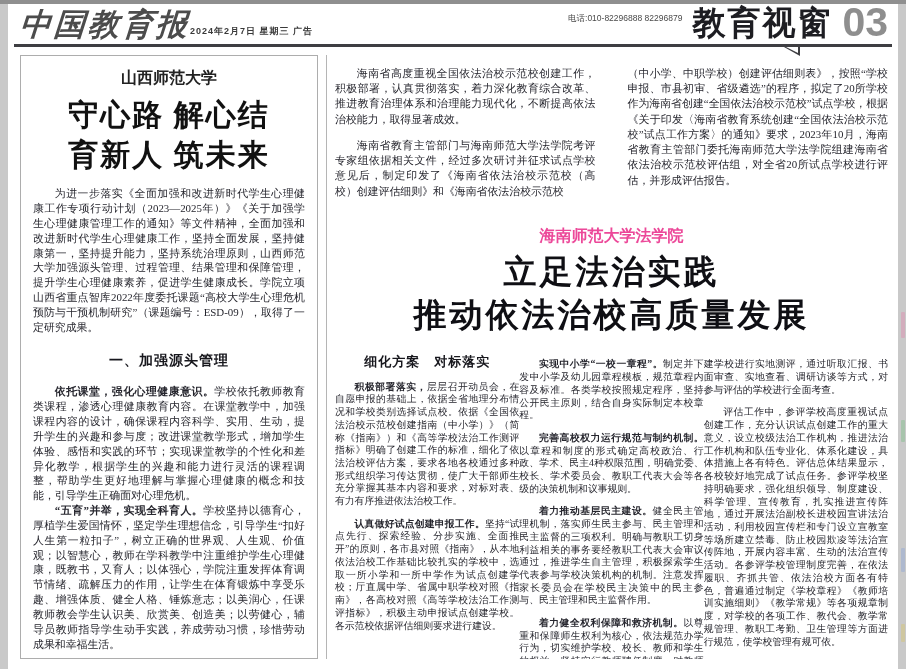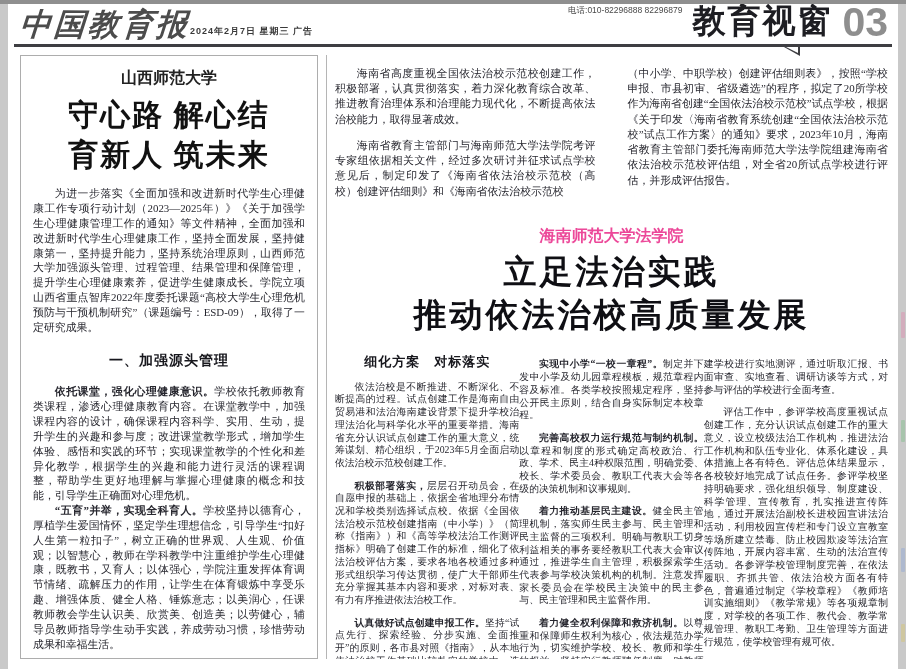--- a/index.html
+++ b/index.html
@@ -15,21 +15,21 @@
   }
   .top-band{position:absolute;left:0;top:0;width:906px;height:4px;background:#8f8f8f;z-index:5;}
   
   .masthead{display:flex;align-items:flex-end;padding:12px 10px 0 12px;height:40px;box-sizing:border-box;}
   .brand{
     font-family:"Liberation Serif","DejaVu Serif",serif;
     font-size:31px;font-weight:bold;font-style:italic;color:#4c4c4c;
     letter-spacing:3px;line-height:1;transform:skewX(-4deg);white-space:nowrap;
   }
   .dateline{font-family:"Liberation Sans","DejaVu Sans",sans-serif;font-size:9px;font-weight:bold;color:#3a3a3a;padding-bottom:2px;letter-spacing:1px;white-space:nowrap;}
-  .header-right{margin-left:auto;display:flex;align-items:flex-start;gap:10px;}
+  .header-right{margin-left:auto;display:flex;align-items:center;gap:10px;}
   .phone{font-family:"Liberation Sans","DejaVu Sans",sans-serif;font-size:8.5px;color:#4a4a4a;padding-bottom:8px;white-space:nowrap;}
   .section-title{font-family:"Liberation Sans","DejaVu Sans",sans-serif;font-size:33px;font-weight:bold;color:#1d1d22;letter-spacing:2px;line-height:0.95;}
   .page-num{font-family:"Liberation Sans","DejaVu Sans",sans-serif;font-size:41px;font-weight:bold;color:#8e8e8e;line-height:0.85;}
   .header-rule{height:3px;background:#3e3e42;margin:4px 6px 0 6px;position:relative;}
   .rule-tail{position:absolute;right:92px;top:3px;width:0;height:0;
     border-left:16px solid transparent;border-top:9px solid #3e3e42;}
   .rule-tail-inner{position:absolute;right:94px;top:3px;width:0;height:0;
     border-left:12px solid transparent;border-top:6px solid #ffffff;z-index:2;}
   
   .content{display:flex;padding:8px 8px 0 12px;box-sizing:border-box;height:612px;}
@@ -123,21 +123,20 @@
         <div class="main-title">
           <span>立足法治实践</span><br>
           <span>推动依法治校高质量发展</span>
         </div>
       </div>
 
       <div class="cols">
 
         <div class="col">
           <div class="sub-head">细化方案　对标落实</div>
-          <p class="body"><span>依法治校是不断推进、不断深化、不断提高的过程。试点创建工作是海南自由贸易港和法治海南建设背景下提升学校治理法治化与科学化水平的重要举措。海南省充分认识试点创建工作的重大意义，统筹谋划、精心组织，于2023年5月全面启动依法治校示范校创建工作。</span></p>
           <p class="body"><b>积极部署落实，</b><span>层层召开动员会，在自愿申报的基础上，依据全省地理分布情况和学校类别选择试点校。依据《全国依法治校示范校创建指南（中小学）》（简称《指南》）和《高等学校法治工作测评指标》明确了创建工作的标准，细化了依法治校评估方案，要求各地各校通过多种形式组织学习传达贯彻，使广大干部师生充分掌握其基本内容和要求，对标对表、有力有序推进依法治校工作。</span></p>
           <p class="body"><b>认真做好试点创建申报工作。</b><span>坚持“试点先行、探索经验、分步实施、全面推开”的原则，各市县对照《指南》，从本地依法治校工作基础比较扎实的学校中，选取一所小学和一所中学作为试点创建学校；厅直属中学、省属中职学校对照《指南》，各高校对照《高等学校法治工作测评指标》，积极主动申报试点创建学校。各示范校依据评估细则要求进行建设。</span></p>
 
         </div>
 
         <div class="col">
           <p class="body"><b>实现中小学“一校一章程”。</b><span>制定并下发中小学及幼儿园章程模板，规范章程内容及标准。各类学校按照规定程序，坚持公开民主原则，结合自身实际制定本校章程。</span></p>
           <p class="body"><b>完善高校权力运行规范与制约机制。</b><span>以章程和制度的形式确定高校政治、行政、学术、民主4种权限范围，明确党委、校长、学术委员会、教职工代表大会等各级的决策机制和议事规则。</span></p>
           <p class="body"><b>着力推动基层民主建设。</b><span>健全民主管理机制，落实师生民主参与、民主管理和民主监督的三项权利。明确与教职工切身利益相关的事务要经教职工代表大会审议通过，推进学生自主管理，积极探索学生代表参与学校决策机构的机制。注意发挥家长委员会在学校民主决策中的民主参与、民主管理和民主监督作用。</span></p>
           <p class="body"><b>着力健全权利保障和救济机制。</b><span>以尊重和保障师生权利为核心，依法规范办学行为，切实维护学校、校长、教师和学生的权益。坚持实行教师聘任制度，对教师聘用、职务评聘、继续教育、奖惩考核等方面的权利予以制度保障。建立以学生为中心、体现公平公正的管理制度，充分尊重和保护学生以受教育权为核心的多种权益。</span></p>

